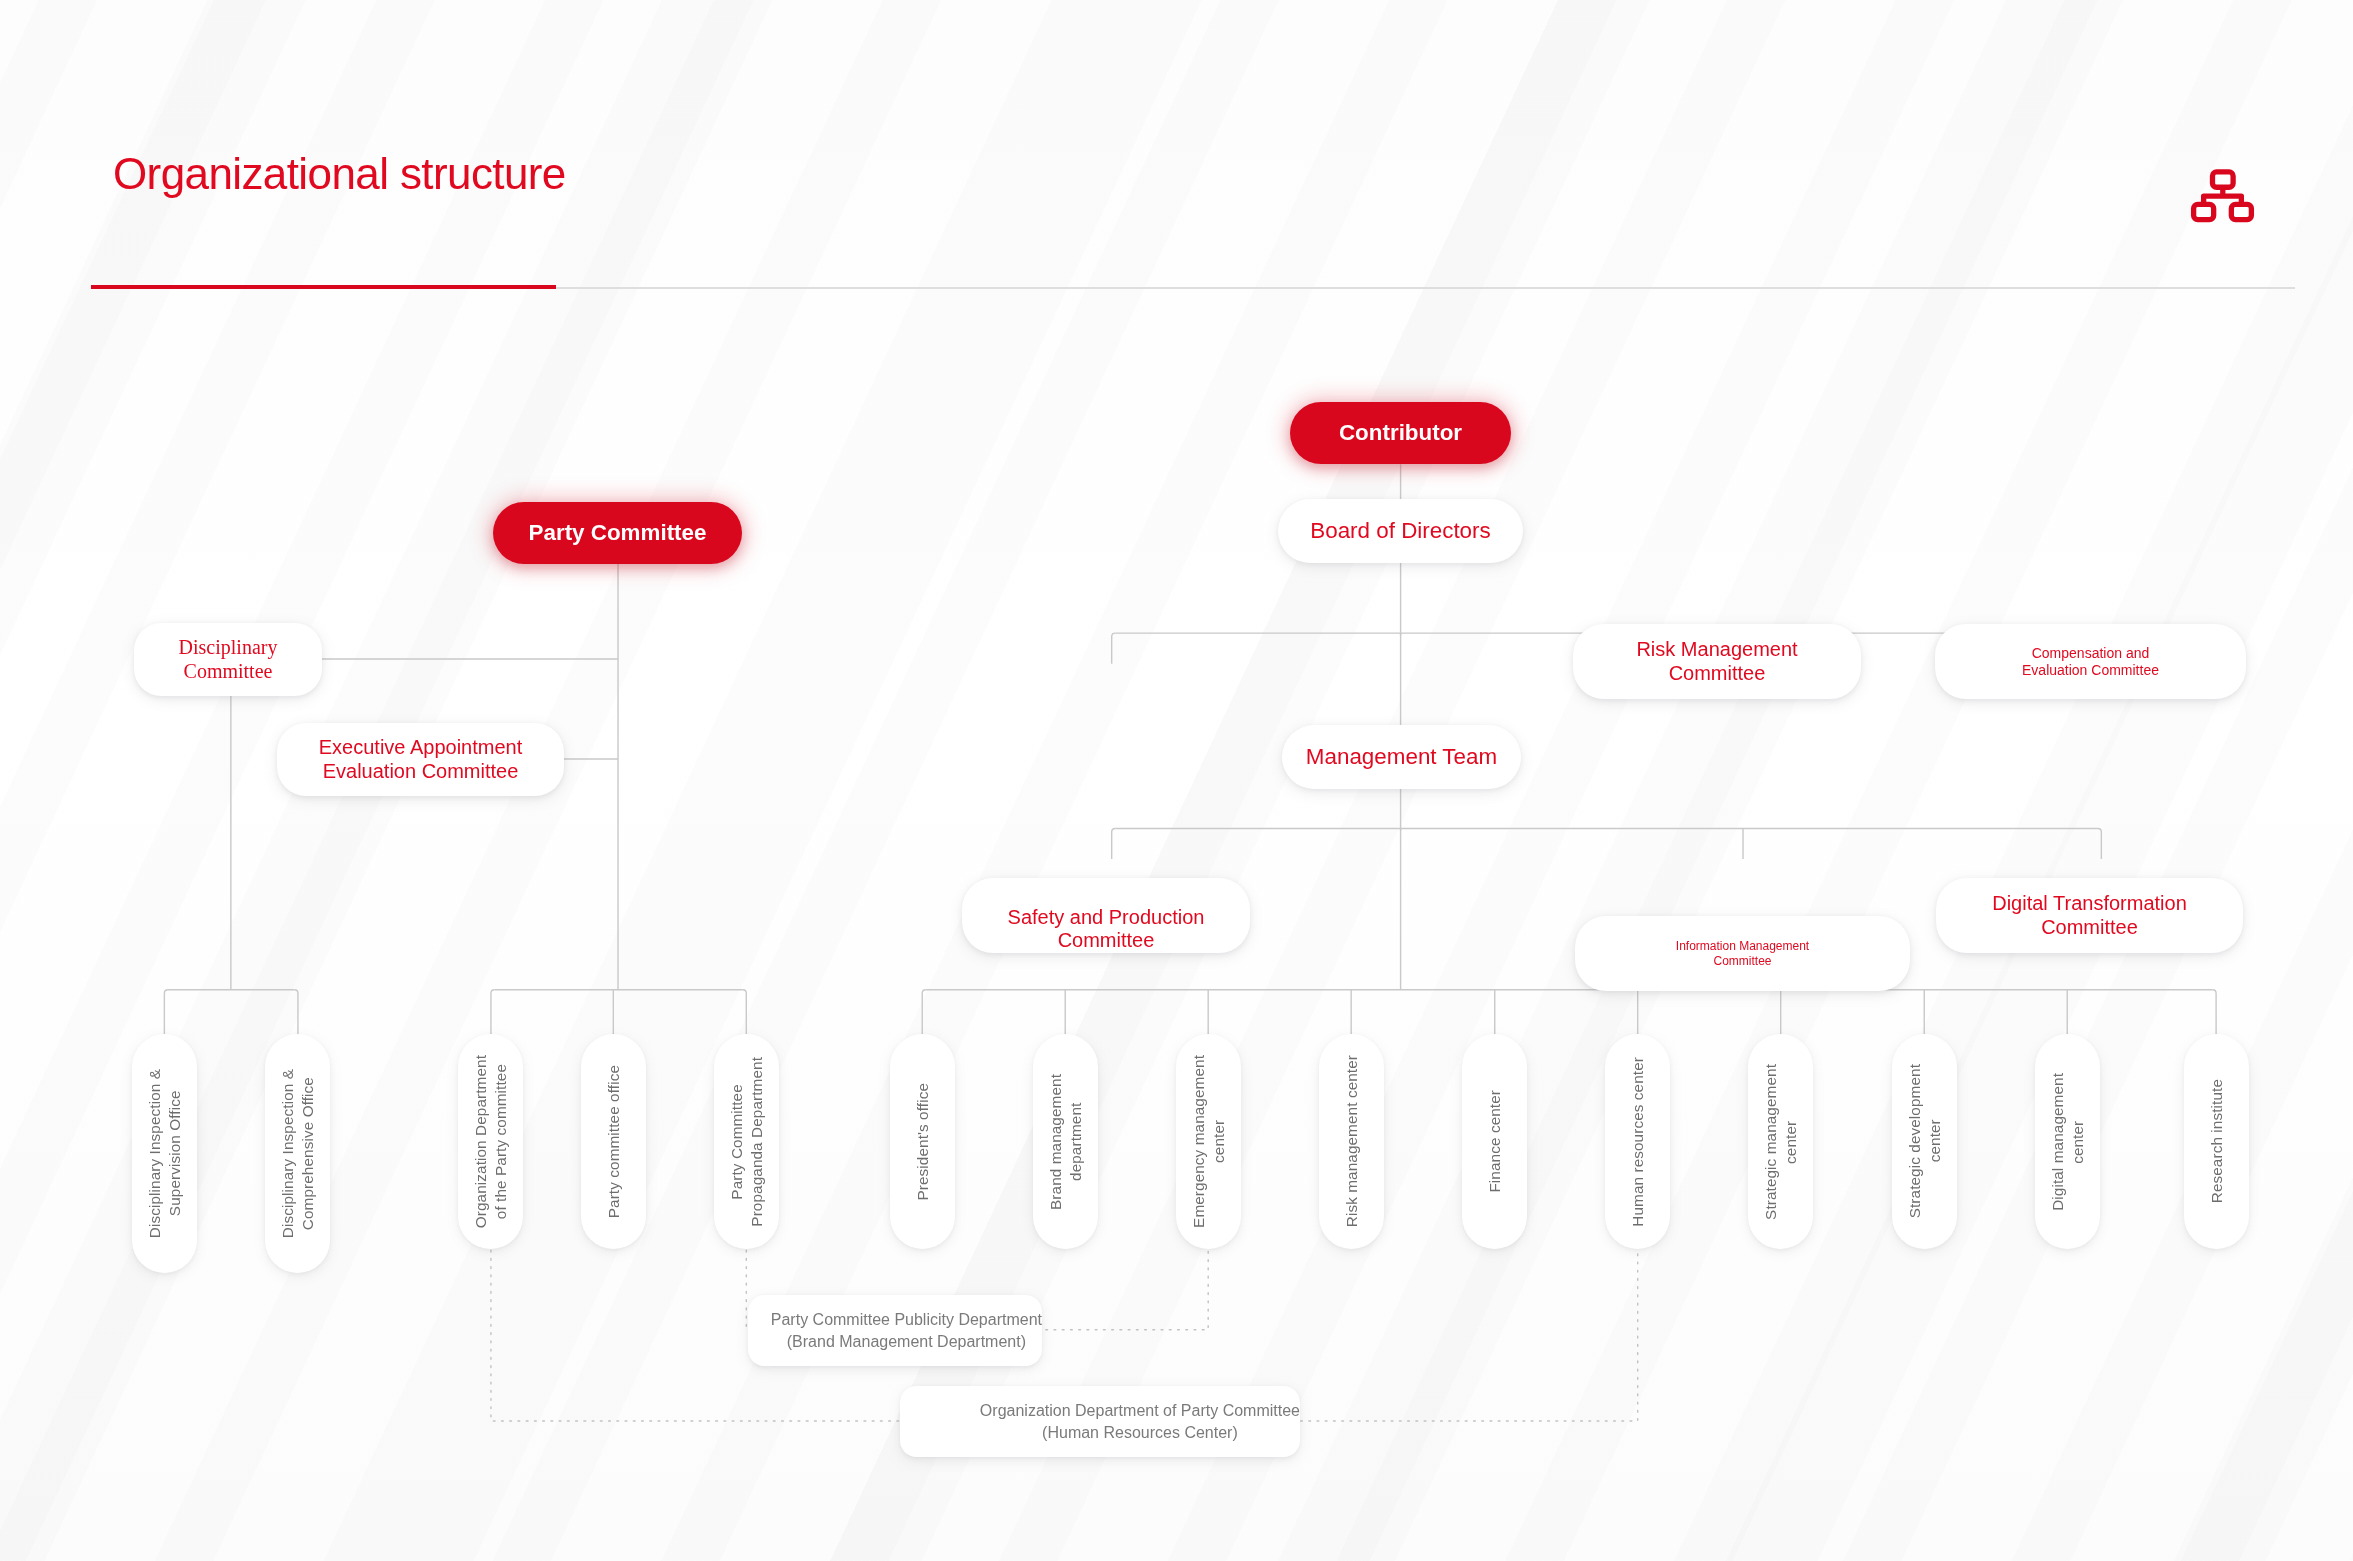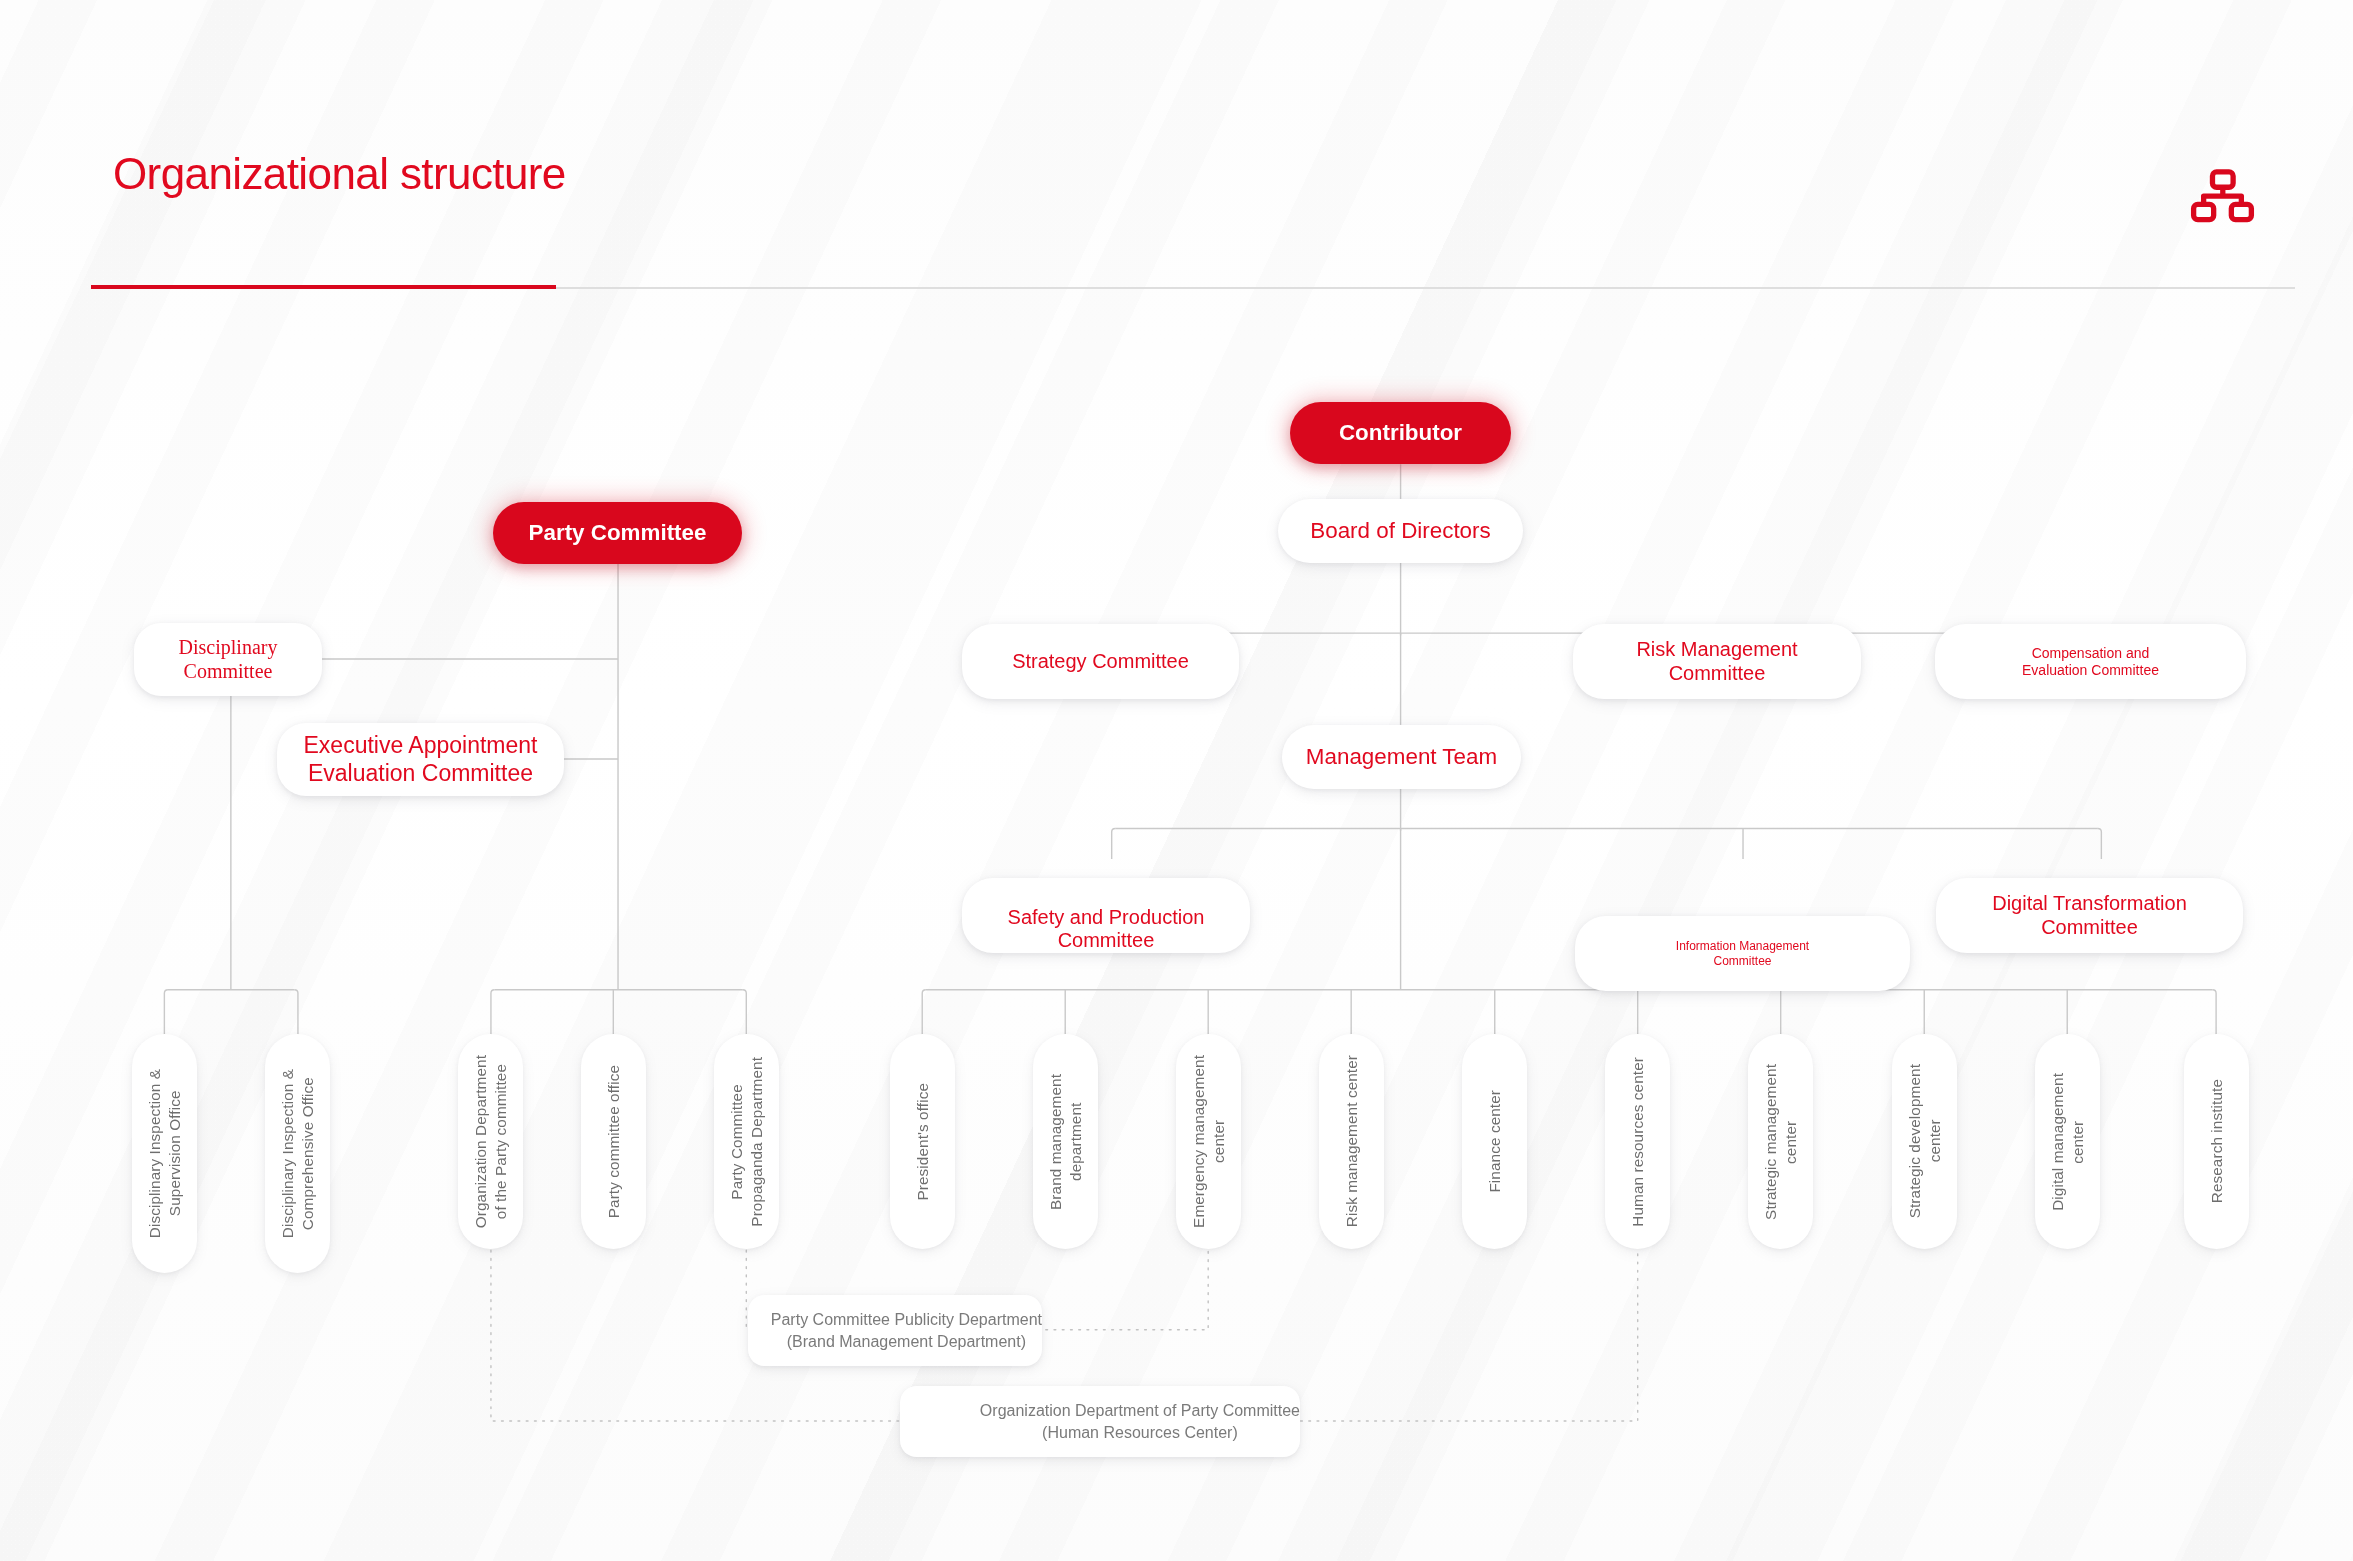--- a/index.html
+++ b/index.html
@@ -182,28 +182,25 @@
 
   <div class="node red-txt" style="left:1282px;top:725px;width:239px;height:64px;font-size:22.4px;">
     <span class="lbl">Management Team</span>
   </div>
 
   <div class="node red-txt" style="left:134px;top:623px;width:188px;height:73px;font-size:20px;border-radius:27px;font-family:Liberation Serif, serif;">
     <span class="lbl" style="white-space:pre-line;">Disciplinary
 Committee</span>
   </div>
 
-  <div class="node red-txt" style="left:277px;top:723px;width:287px;height:73px;font-size:23px;border-radius:29px;">
+  <div class="node red-txt" style="left:277px;top:723px;width:287px;height:73px;font-size:20px;border-radius:29px;">
     <span class="lbl" style="white-space:pre-line;">Executive Appointment
 Evaluation Committee</span>
   </div>
 
-  <div class="node red-txt" style="left:962px;top:624px;width:277px;height:75px;font-size:20px;border-radius:31px;">
-    <span class="lbl" style="white-space:pre-line;">Strategy Committee</span>
-  </div>
 
   <div class="node red-txt" style="left:1573px;top:624px;width:288px;height:75px;font-size:20px;border-radius:31px;">
     <span class="lbl" style="white-space:pre-line;">Risk Management
 Committee</span>
   </div>
 
   <div class="node red-txt" style="left:1935px;top:624px;width:311px;height:75px;font-size:14px;border-radius:31px;">
     <span class="lbl" style="white-space:pre-line;">Compensation and
 Evaluation Committee</span>
   </div>

